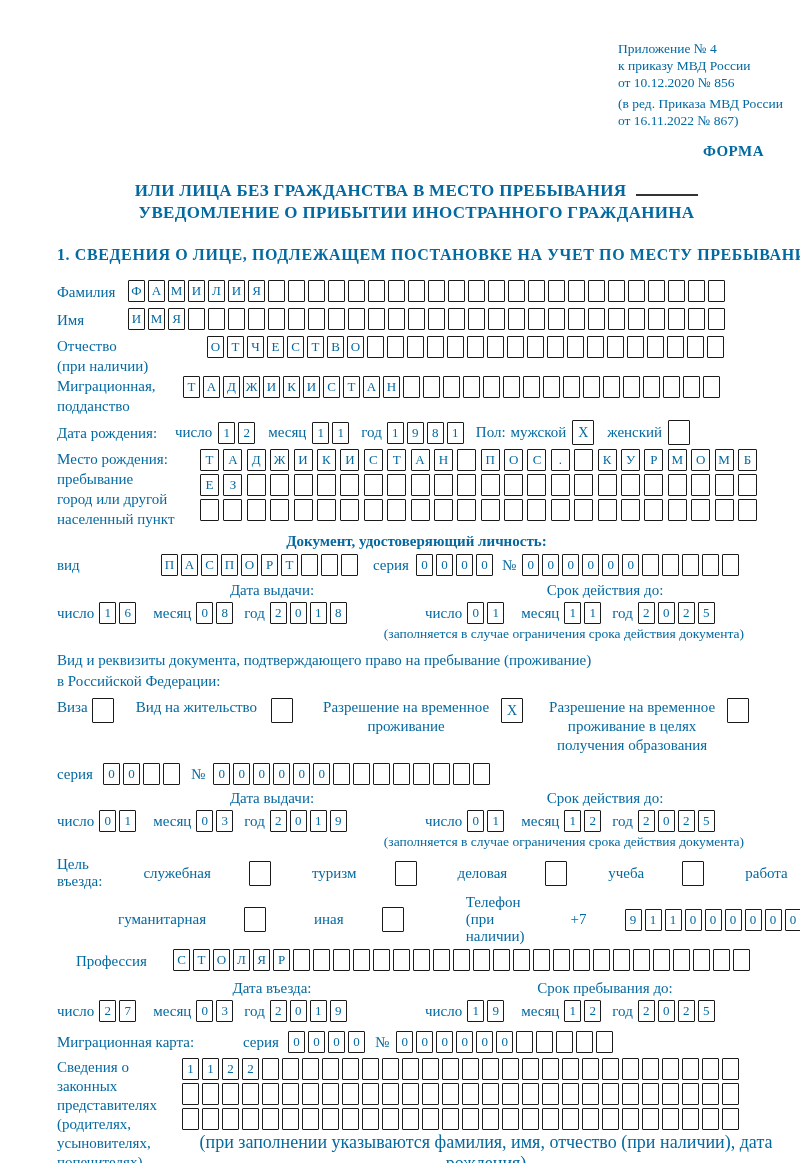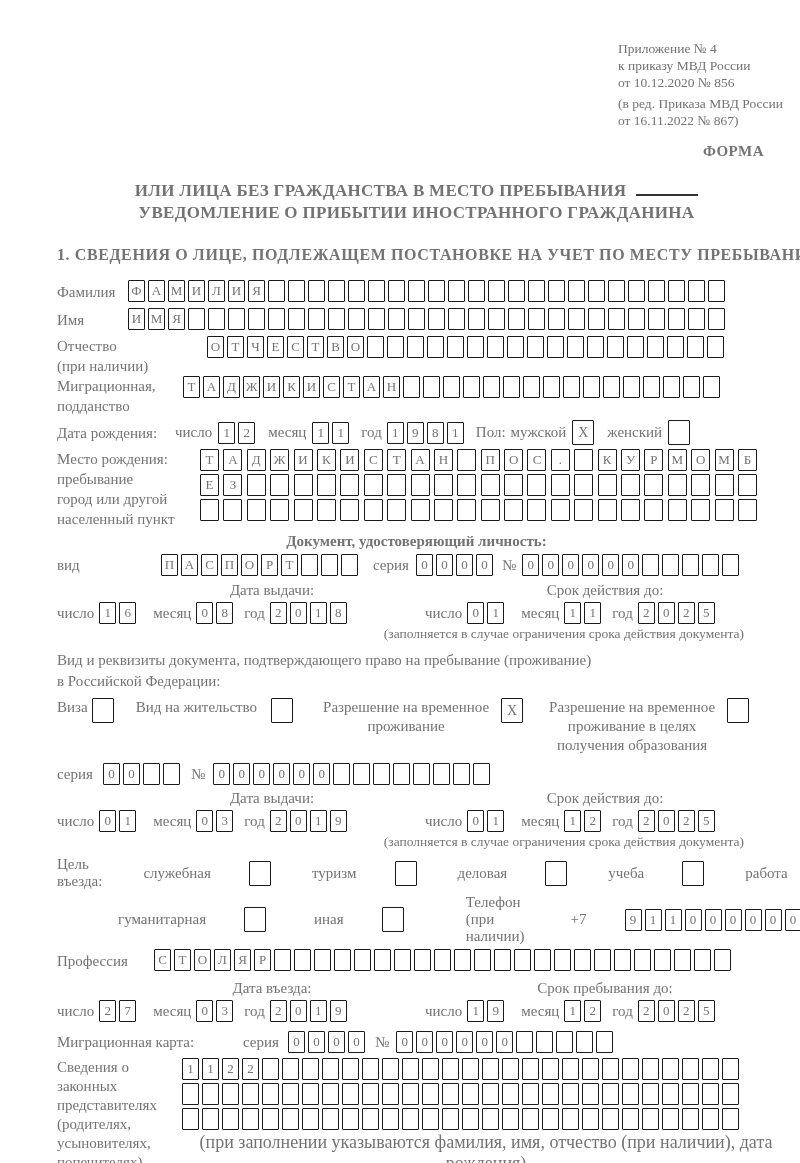--- a/index.html
+++ b/index.html
@@ -1,38 +1,38 @@
 <!DOCTYPE html>
 <html><head>
 <meta charset="utf-8">
 <style>
   html,body{margin:0;padding:0;background:#fff;}
   .page{
     width:800px;height:1163px;box-sizing:border-box;position:relative;
-    padding:40px 24px 0 57px;background:#fff;color:#737373;
+    padding:40px 24px 0 57px;background:#fff;color:#0369a1;
     font-family:"Liberation Serif","DejaVu Serif",serif;font-size:15px;overflow:hidden;
   }
   
   .annex{margin-left:561px;font-size:13.5px;line-height:17px;white-space:nowrap;}
   .annex-note{margin-top:4px;}
   .forma{text-align:right;padding-right:12px;font-weight:bold;margin-top:14px;font-size:15px;letter-spacing:0.5px;}
   
   .title{margin-top:20px;text-align:center;font-weight:bold;font-size:17px;line-height:22px;letter-spacing:0.3px;}
   .tunder{display:inline-block;width:62px;border-bottom:2px solid #333;height:14px;margin-left:10px;}
   .sect{margin-top:22px;font-weight:bold;font-size:16px;letter-spacing:0.6px;white-space:nowrap;}
   
   .frow{display:flex;align-items:flex-start;margin-top:4px;}
   .flabel{flex:none;line-height:24px;}
   .mllabel{flex:none;line-height:20px;}
   .lab-sm{width:71px;}
   .lab-pat{width:150px;}
   .lab-cit{width:126px;}
   .lab-bp{width:143px;}
   .lab-vid{width:104px;}
-  .lab-prof{width:97px;}
+  .lab-prof{width:97px;margin-left:19px;}
   .lab-mig{width:186px;}
   .lab-rep{width:125px;line-height:19px;}
   
   .cells{display:flex;flex:none;}
   .cell{
     flex:none;width:15px;height:20px;border:1.8px solid #1a1a1a;margin-right:3px;
     display:flex;align-items:center;justify-content:center;font-size:13px;border-radius:1px;background:#fff;
   }
   .wide .cell{width:17px;margin-right:4.4px;}
   .crows{display:flex;flex-direction:column;gap:3px;}

